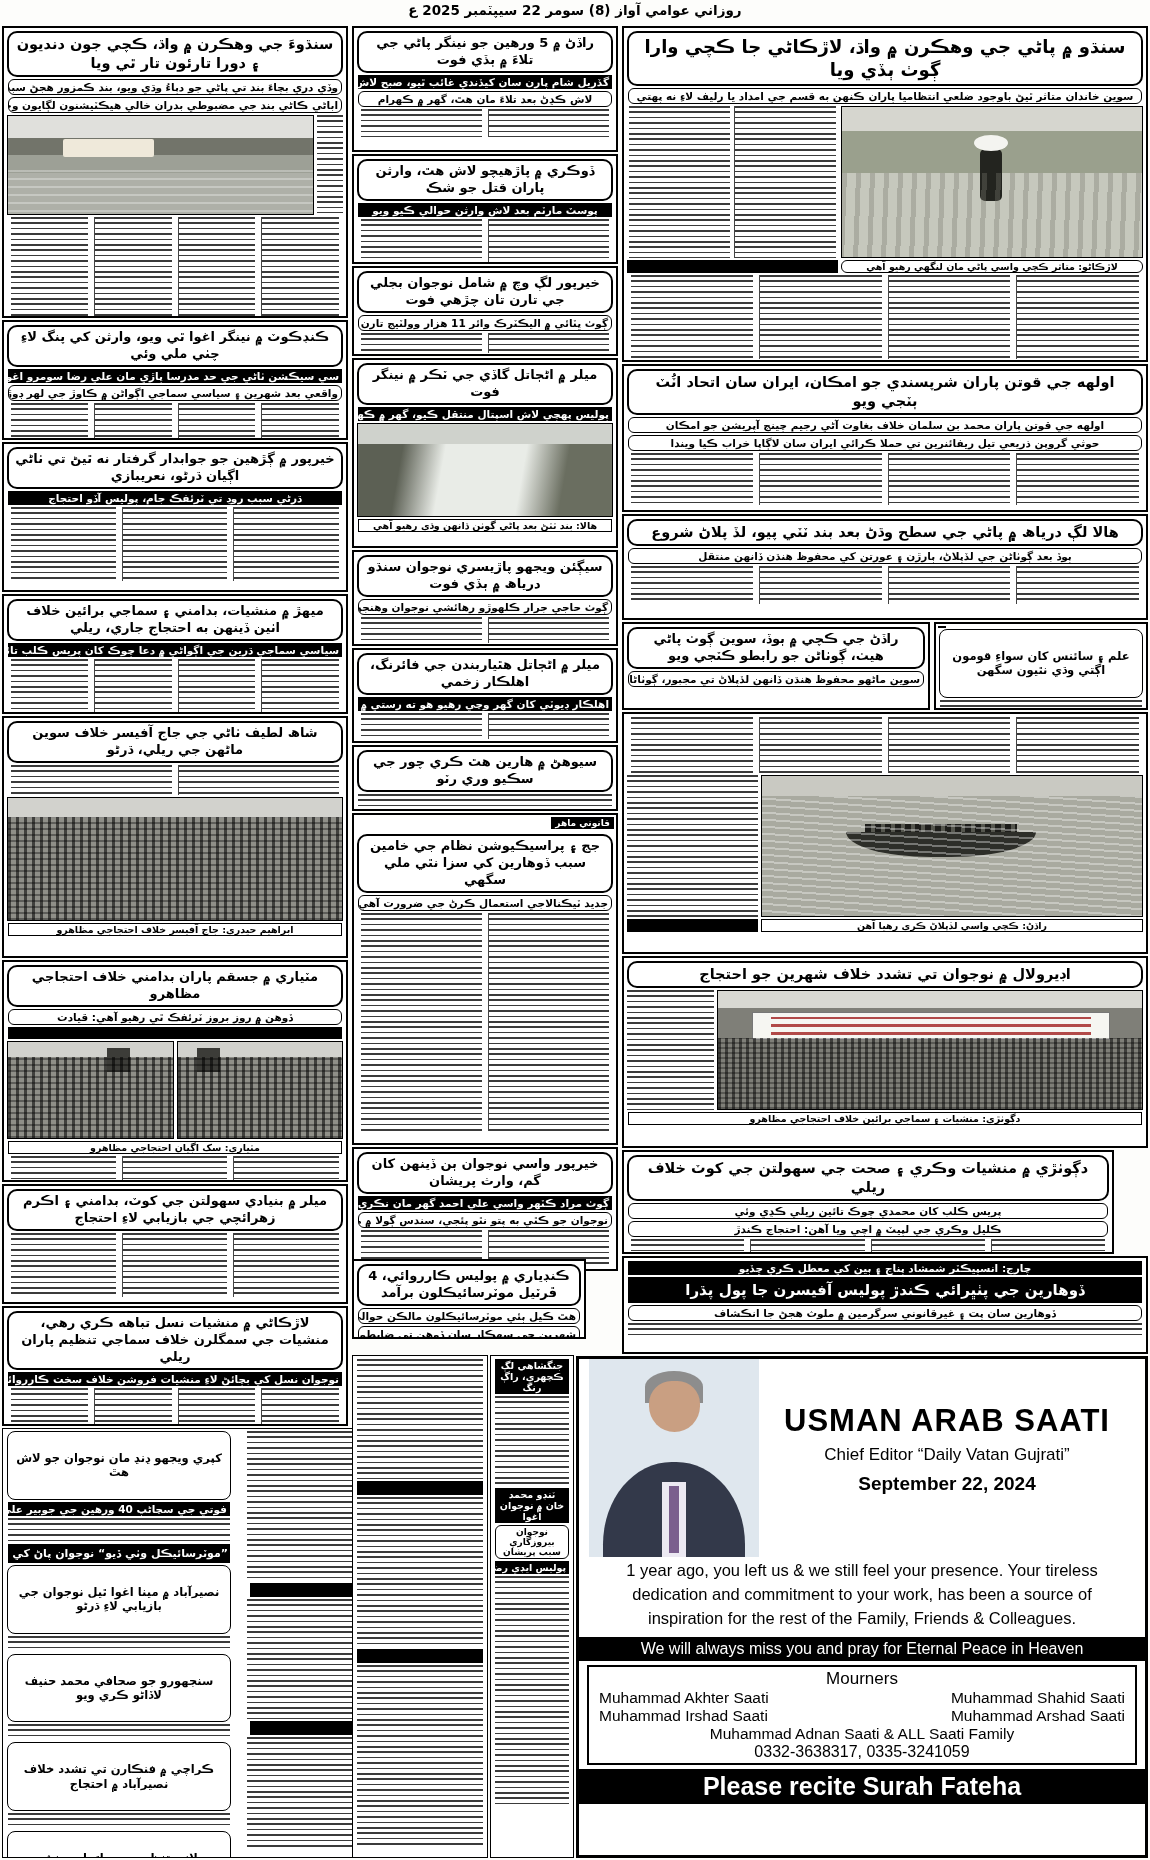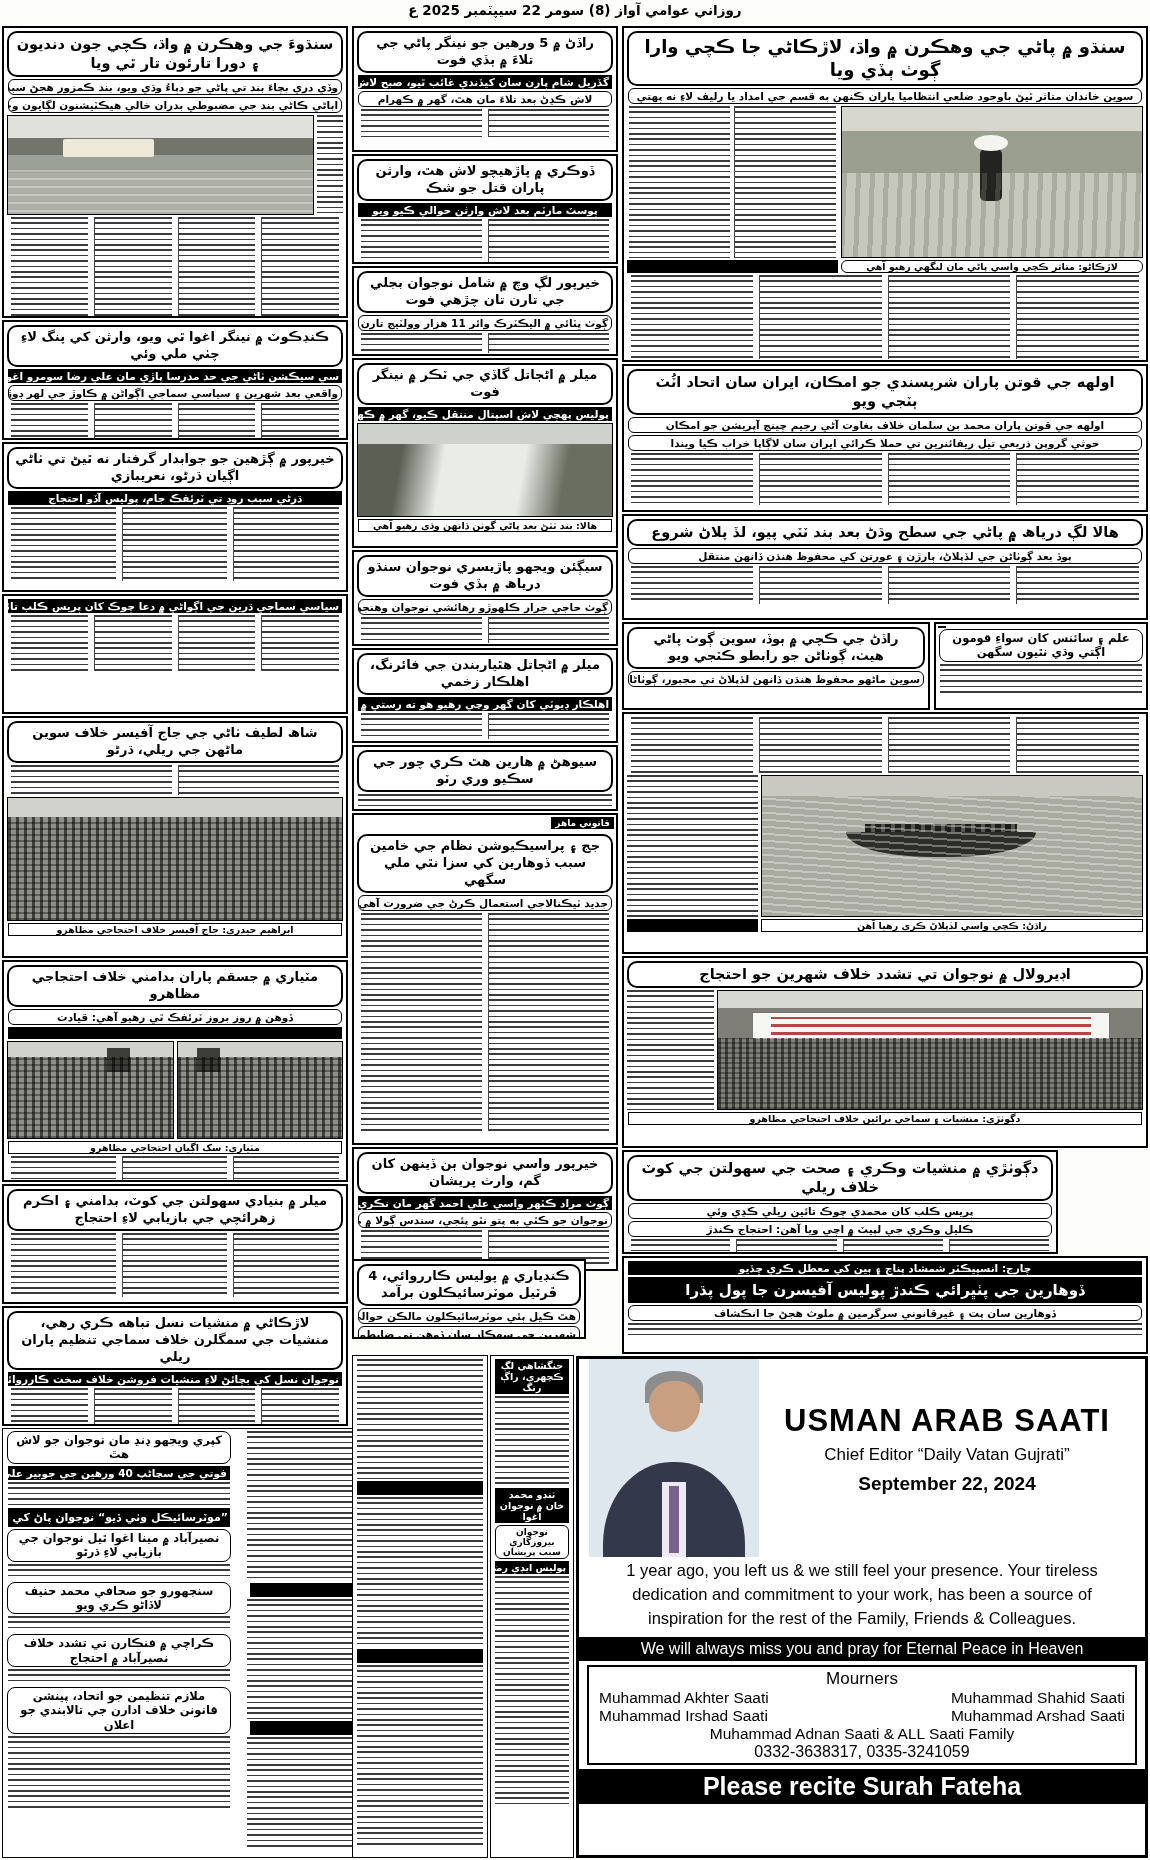--- a/index.html
+++ b/index.html
@@ -4,21 +4,21 @@
 <style>
   html,body{margin:0;padding:0;background:#e9e9e4;}
   #page{position:relative;width:1150px;height:1860px;background:#fdfdfb;margin:0 auto;overflow:hidden;
         font-family:"DejaVu Sans",sans-serif;direction:rtl;color:#000;}
   .masthead{position:absolute;left:0;top:2px;width:100%;text-align:center;font-size:13.5px;font-weight:bold;}
   .art{position:absolute;border:2px solid #000;background:#fff;box-sizing:border-box;overflow:hidden;padding:1px;}
   .hl{border:2px solid #000;border-radius:10px;margin:2px;padding:2px 6px;text-align:center;font-weight:bold;
       font-size:14.5px;line-height:1.3;overflow:hidden;}
   .hl.big{font-size:18px;}
   .hl.med{font-size:13px;}
-  .hl2{border:1.5px solid #000;border-radius:8px;margin:2px;padding:1px 4px;text-align:center;font-weight:bold;
+  .hl2{border:1.5px solid #000;border-radius:8px;margin:2px;padding:19px 4px;text-align:center;font-weight:bold;
       font-size:11.5px;line-height:1.25;overflow:hidden;}
   .subbar{background:#000;color:#fff;font-size:10.5px;font-weight:bold;text-align:center;margin:2px 3px;
       padding:1px 3px;white-space:nowrap;overflow:hidden;}
   .sub{border:1.5px solid #000;border-radius:6px;font-size:10.5px;font-weight:bold;text-align:center;margin:2px 3px;
       padding:1px 3px;white-space:nowrap;overflow:hidden;}
   .bt{background-image:repeating-linear-gradient(to bottom,rgba(10,10,10,.8) 0 1.6px,transparent 1.6px 5.4px);}
   .cols{display:flex;margin:2px 3px;}
   .cols>div{flex:1;}
   .cols>div:not(:last-child){border-left:1px solid #444;}
   .cols>div{margin:0 3px;}
@@ -123,20 +123,21 @@
     <div class="hl med">خيرپور ۾ ڳڙهين جو جوابدار گرفتار نه ٿيڻ تي ٺاڻي اڳيان ڌرڻو، نعريبازي</div>
     <div class="subbar">ڌرڻي سبب روڊ تي ٽرئفڪ جام، پوليس آڏو احتجاج</div>
     <div class="cols" style="height:74px;">
       <div class="bt"></div>
         <div class="bt"></div>
       <div class="bt"></div>
     </div>
   </div>
 
   <div class="art" style="left:2px;top:594px;width:346px;height:120px;">
+    <div class="hl med">ميهڙ ۾ منشيات، بدامني ۽ سماجي برائين خلاف اٺين ڏينهن به احتجاج جاري، ريلي</div>
     <div class="subbar">سياسي سماجي ڌرين جي اڳواڻي ۾ دعا چوڪ کان پريس ڪلب تائين ريلي ڪڍي وئي</div>
     <div class="cols" style="height:56px;">
       <div class="bt"></div>
         <div class="bt"></div>
       <div class="bt"></div>
         <div class="bt"></div>
     </div>
   </div>
 
   <div class="art" style="left:2px;top:716px;width:346px;height:242px;">
@@ -395,21 +396,21 @@
           <div class="boat"></div>
         </div>
       <div class="bt" style="flex:1;"></div>
     </div>
     <div class="row">
       <div class="cap" style="width:376px;margin:0;">راڏڻ: ڪچي واسي لڏپلاڻ ڪري رهيا آهن</div>
       <div class="blackbar" style="flex:1;height:13px;margin:0;"></div>
     </div>
   </div>
 
-  <div class="art" style="left:622px;top:1150px;width:436px;height:104px;">
+  <div class="art" style="left:622px;top:1150px;width:492px;height:104px;">
     <div class="hl">دڳوٺڙي ۾ منشيات وڪري ۽ صحت جي سهولتن جي کوٽ خلاف ريلي</div>
     <div class="sub">پريس ڪلب کان محمدي چوڪ تائين ريلي ڪڍي وئي</div>
     <div class="sub">ڪليل وڪري جي لپيٽ ۾ اچي ويا آهن: احتجاج ڪندڙ</div>
     <div class="cols" style="height:24px;">
       <div class="bt"></div>
         <div class="bt"></div>
       <div class="bt"></div>
         <div class="bt"></div>
     </div>
   </div>

